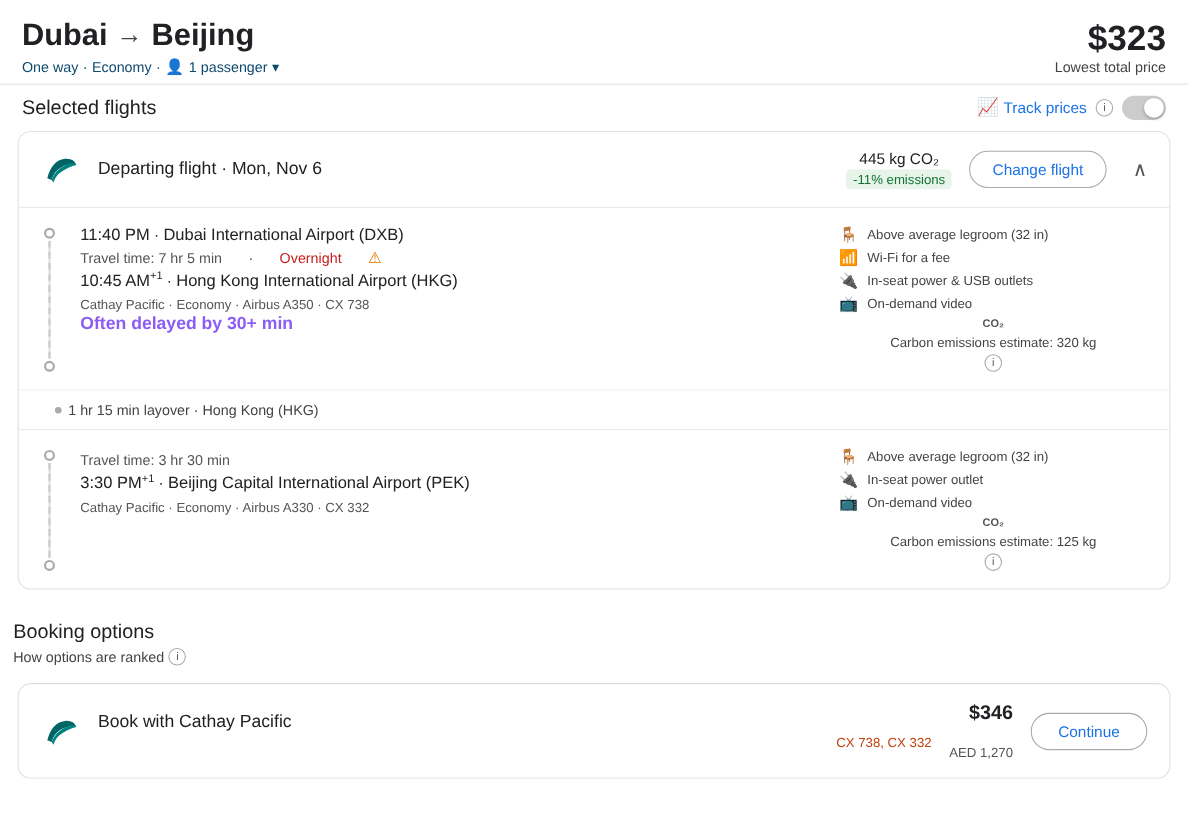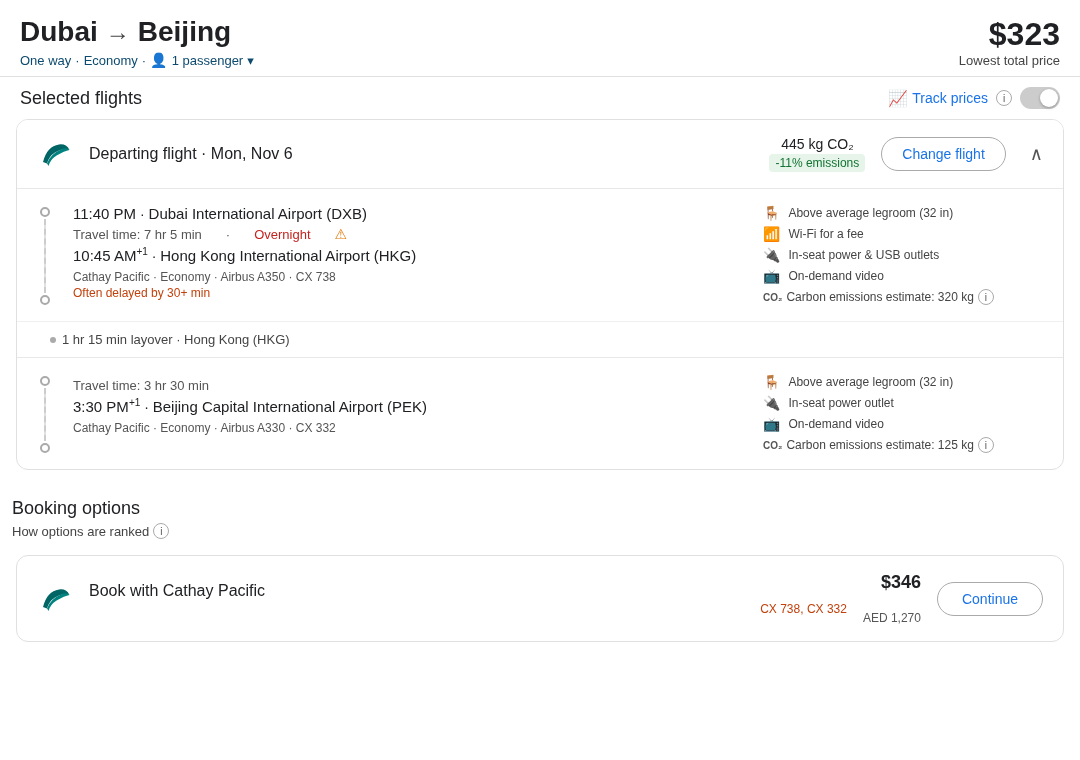--- a/index.html
+++ b/index.html
@@ -174,41 +174,42 @@
       display: flex;
       align-items: center;
       gap: 24px;
     }
     .overnight-badge {
       color: #c5221f;
       font-weight: 500;
     }
     .warning-icon { color: #e37400; font-size: 14px; }
     .airline-info { font-size: 12px; color: #555; margin-top: 6px; }
-    .delayed-warning { color: #c2410c; font-size: 12px; margin-top: 2px; font-weight: 400; }
+    .delayed-warning { color: #8b5cf6; font-size: 16px; margin-top: 2px; font-weight: 700; }
     .segment-amenities {
       display: flex;
       flex-direction: column;
       gap: 5px;
       min-width: 280px;
     }
     .amenity-row {
       display: flex;
       align-items: center;
       gap: 8px;
       font-size: 12px;
       color: #444;
     }
     .amenity-icon { font-size: 14px; color: #555; }
     .co2-row {
       display: flex;
       align-items: center;
       gap: 4px;
       font-size: 12px;
       color: #444;
+      flex-direction: column;
     }
     .co2-label { font-size: 10px; font-weight: 600; color: #555; }
 
     .layover-row {
       padding: 10px 20px;
       font-size: 13px;
       color: #444;
       border-top: 1px solid #f0f0f0;
       display: flex;
       align-items: center;

